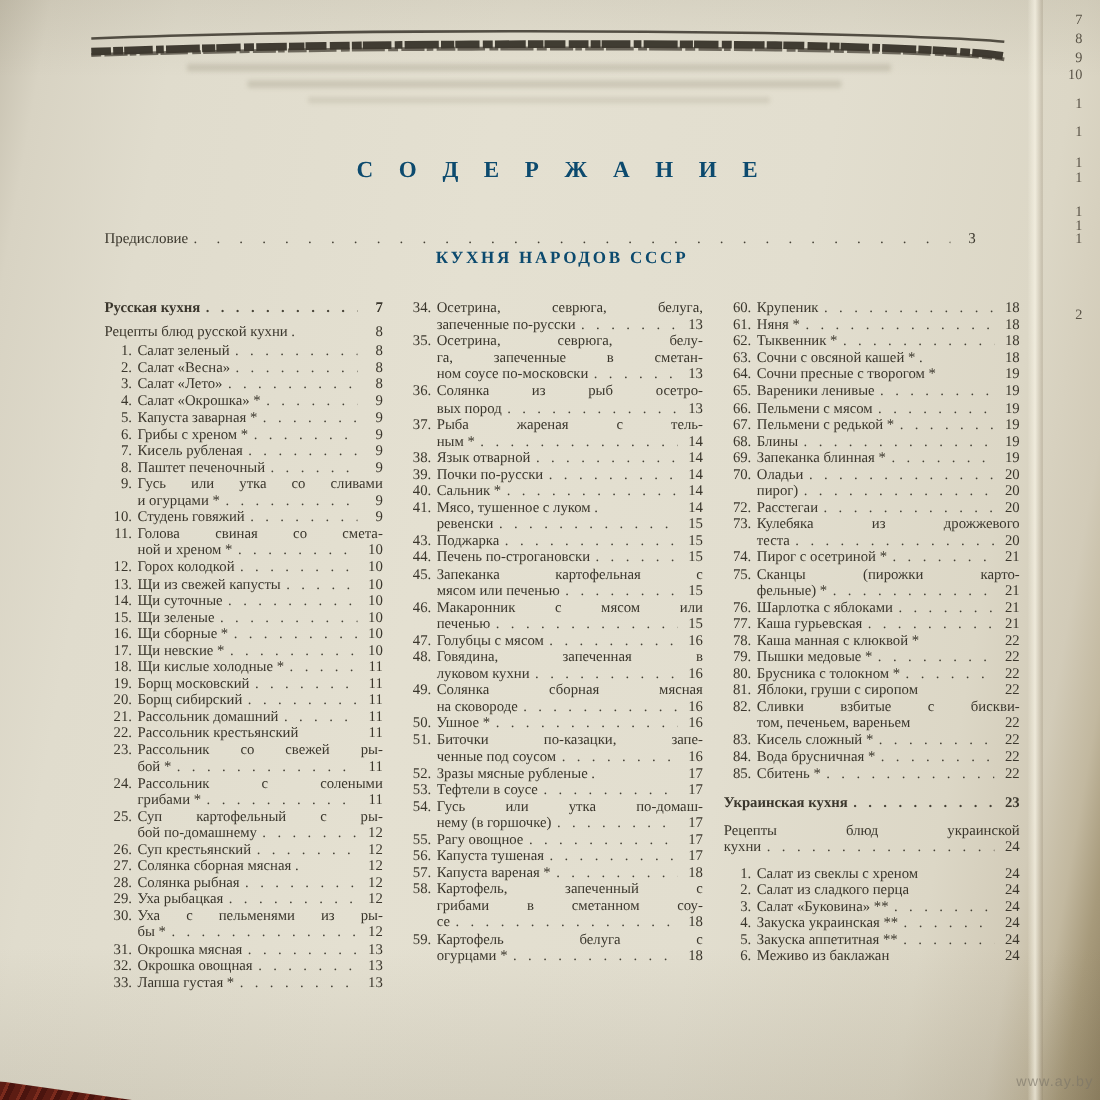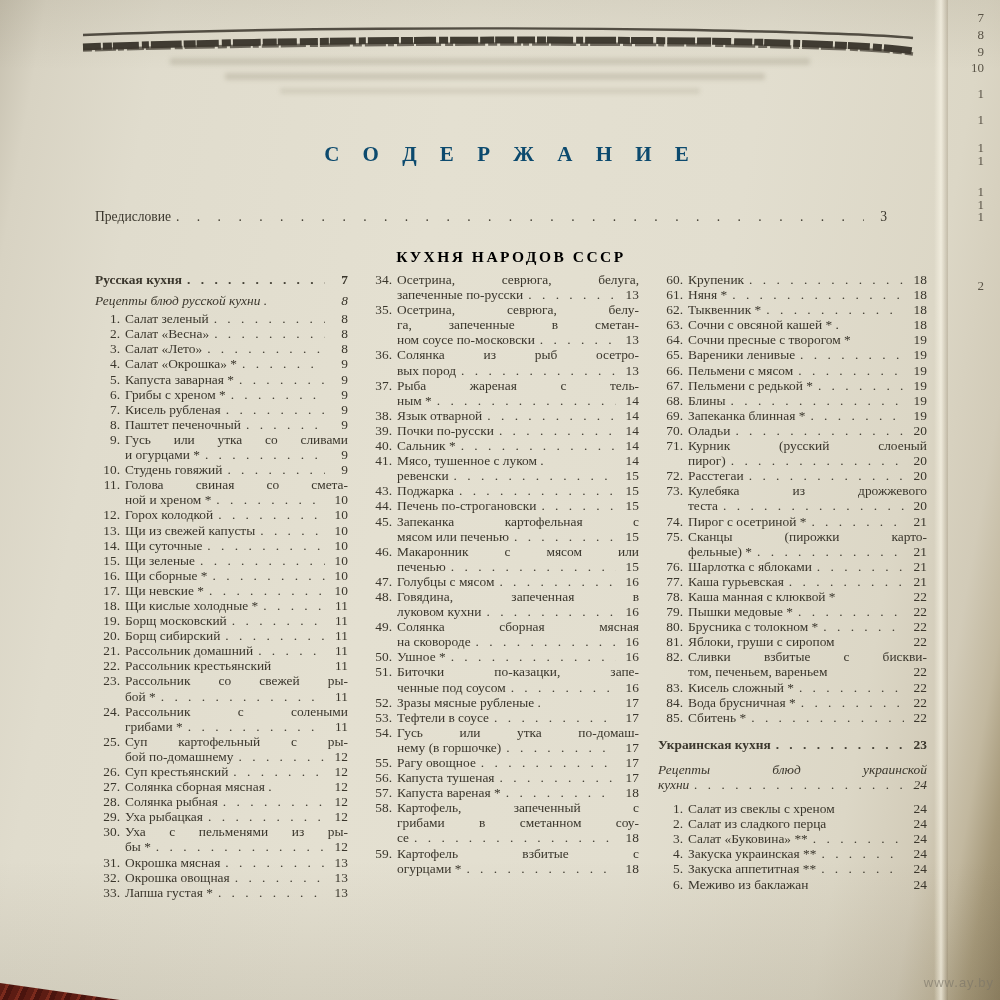--- a/index.html
+++ b/index.html
@@ -15,36 +15,36 @@
   
   .ghost{position:absolute;background:rgba(148,140,120,.28);filter:blur(2px);border-radius:2px;}
   .g1{left:170px;top:58px;width:640px;height:7px;}
   .g2{left:225px;top:73px;width:540px;height:7px;}
   .g3{left:280px;top:88px;width:420px;height:6px;opacity:.7;}
   
   .content{position:absolute;left:95px;top:0;width:832px;}
   .doc-title{position:absolute;left:0;top:142px;width:100%;text-align:center;
     font-size:21px;font-weight:bold;letter-spacing:9px;color:#0c4a6e;}
   .preface-row{position:absolute;left:0;top:209px;width:792px;display:flex;align-items:baseline;font-size:13.6px;}
-  .part-title{position:absolute;left:0;top:248px;width:100%;text-align:center;
-    font-size:15.5px;font-weight:bold;letter-spacing:2.5px;color:#000000;}
+  .part-title{position:absolute;left:0;top:226px;width:100%;text-align:center;
+    font-size:15.5px;font-weight:bold;letter-spacing:2.5px;color:#0c4a6e;}
   .columns{position:absolute;left:0;top:272px;width:832px;display:flex;}
   .col{flex:none;}
   .col1{width:253px;margin-right:19px;}
   .col2{width:272px;margin-right:19px;}
   .col3{width:269px;}
   .line{display:flex;align-items:baseline;font-size:13.4px;line-height:15.1px;white-space:nowrap;}
   .num{flex:none;width:25px;text-align:right;padding-right:5px;}
   .txt{flex:none;}
   .txt.fill{flex:1 1 auto;white-space:normal;text-align:justify;text-align-last:justify;}
   .dots{flex:1 1 auto;overflow:hidden;white-space:nowrap;letter-spacing:3.5px;margin:0 3px 0 5px;color:#444035;}
   .dots-wide{letter-spacing:7px;}
   .pg{flex:none;min-width:20px;text-align:right;}
   .b{font-weight:bold;}
-  .i{font-style:italic;}
+  .i{}
   .hdr-b{margin-bottom:6px;}
   .hdr-i{margin-bottom:3px;}
   
   .edge{position:absolute;top:0;right:0;width:46px;height:100%;}
   .edge-num{position:absolute;right:16px;font-size:13px;color:#4c463a;opacity:.9;}
   
   .watermark{position:absolute;right:6px;bottom:10px;font-family:"Liberation Sans","DejaVu Sans",sans-serif;
     font-size:13px;color:rgba(125,118,104,.65);letter-spacing:1px;text-align:right;}
   
   .table-corner{position:absolute;left:0;bottom:0;width:120px;height:17px;
@@ -512,21 +512,21 @@
             <span class="txt fill">грибами в сметанном соу-</span>
           </div>
           <div class="line">
             <span class="num"></span>
             <span class="txt">се</span>
             <span class="dots">. . . . . . . . . . . . . . . . . . . . . . . . . . . . . . . . . . . . . . . . . . . . . . . . . . . . . . . . . . . . . . . . . . . . . . . . . . . . . . . . </span>
             <span class="pg">18</span>
           </div>
           <div class="line">
             <span class="num">59.</span>
-            <span class="txt fill">Картофель взбитые с</span>
+            <span class="txt fill">Картофель белуга с</span>
           </div>
           <div class="line">
             <span class="num"></span>
             <span class="txt">огурцами *</span>
             <span class="dots">. . . . . . . . . . . . . . . . . . . . . . . . . . . . . . . . . . . . . . . . . . . . . . . . . . . . . . . . . . . . . . . . . . . . . . . . . . . . . . . . </span>
             <span class="pg">18</span>
           </div>
         </div>
         <div class="col col3">
           <div class="line">
@@ -587,24 +587,20 @@
             <span class="num">69.</span>
             <span class="txt">Запеканка блинная *</span>
             <span class="dots">. . . . . . . . . . . . . . . . . . . . . . . . . . . . . . . . . . . . . . . . . . . . . . . . . . . . . . . . . . . . . . . . . . . . . . . . . . . . . . . . </span>
             <span class="pg">19</span>
           </div>
           <div class="line">
             <span class="num">70.</span>
             <span class="txt">Оладьи</span>
             <span class="dots">. . . . . . . . . . . . . . . . . . . . . . . . . . . . . . . . . . . . . . . . . . . . . . . . . . . . . . . . . . . . . . . . . . . . . . . . . . . . . . . . </span>
             <span class="pg">20</span>
-          </div>
-          <div class="line">
-            <span class="num">71.</span>
-            <span class="txt fill">Курник (русский слоеный</span>
           </div>
           <div class="line">
             <span class="num"></span>
             <span class="txt">пирог)</span>
             <span class="dots">. . . . . . . . . . . . . . . . . . . . . . . . . . . . . . . . . . . . . . . . . . . . . . . . . . . . . . . . . . . . . . . . . . . . . . . . . . . . . . . . </span>
             <span class="pg">20</span>
           </div>
           <div class="line">
             <span class="num">72.</span>
             <span class="txt">Расстегаи</span>

